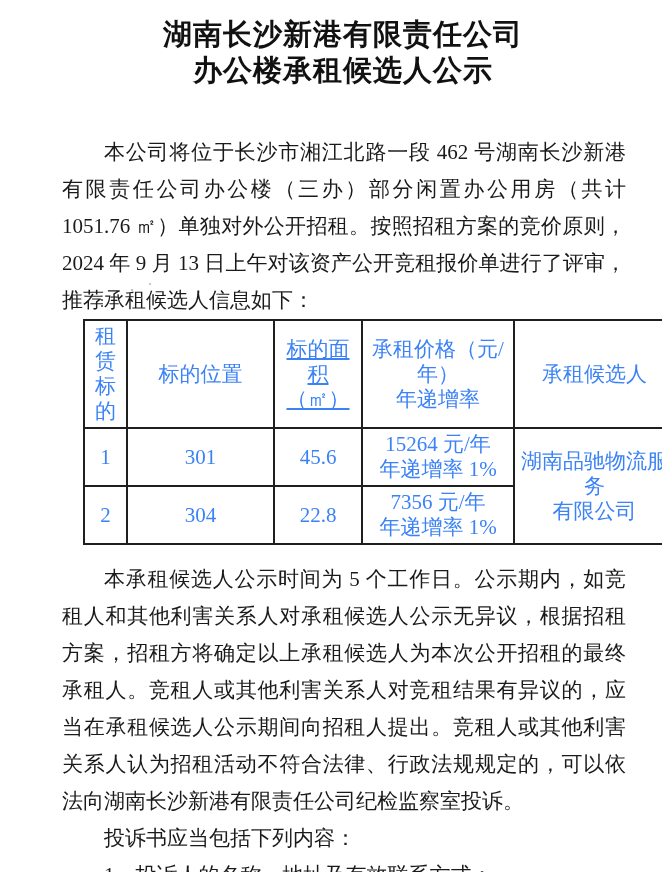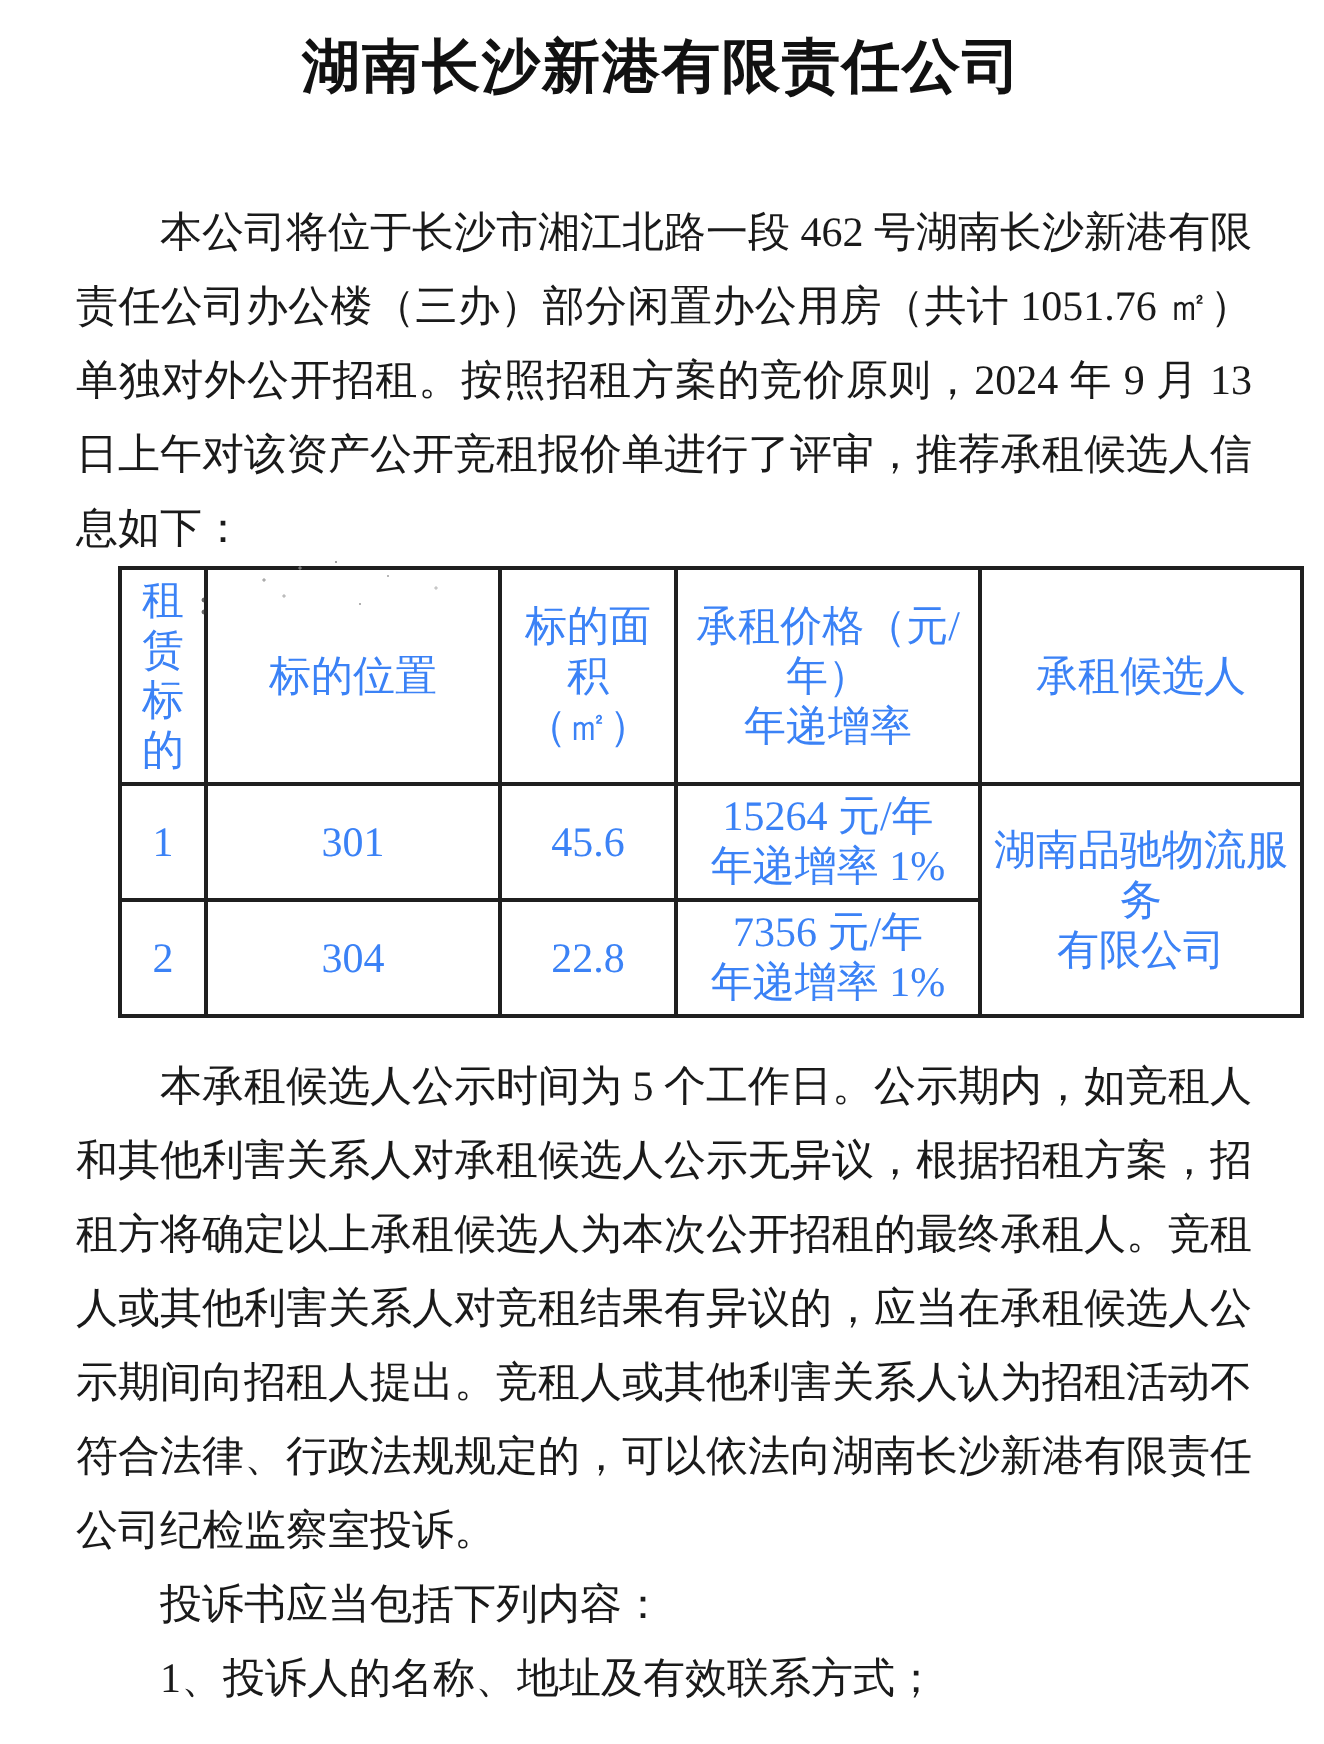--- a/index.html
+++ b/index.html
@@ -7,20 +7,21 @@
   body {
     font-family: "Liberation Serif", "DejaVu Serif", serif;
     color: #161616;
   }
   .page {
     position: relative;
     width: 662px;
     height: 872px;
     background: #ffffff;
     overflow: hidden;
+    padding-left: 24px;
   }
   .title {
     padding-top: 16px;
     text-align: center;
     font-size: 29px;
     font-weight: bold;
     line-height: 36px;
     letter-spacing: 1px;
     color: #111111;
   }
@@ -52,21 +53,21 @@
     vertical-align: middle;
     line-height: 25px;
     padding: 3px 2px;
     white-space: pre-line;
     overflow: hidden;
   }
   .candidates-table thead th { height: 57px; }
   .candidates-table tbody tr { height: 53px; }
   .col-no    { width: 43px; }
   .col-loc   { width: 147px; }
-  .col-area  { width: 88px; }
+  .col-area  { width: 88px; text-decoration: underline; }
   .col-price { width: 152px; }
   .col-cand  { width: 161px; }
   .smudge {
     position: absolute;
     left: 98px;
     top: 276px;
     width: 150px;
     height: 32px;
     pointer-events: none;
     background-image:
@@ -82,20 +83,21 @@
     opacity: 0.7;
   }
 </style>
 </head>
 <body>
 
 <div class="page">
 
   <h1 class="title">
     <span class="title-line">湖南长沙新港有限责任公司</span>
+    <span class="title-line">办公楼承租候选人公示</span>
   </h1>
 
   <p class="body-text indent first-para">本公司将位于长沙市湘江北路一段 462 号湖南长沙新港有限责任公司办公楼（三办）部分闲置办公用房（共计 1051.76 ㎡）单独对外公开招租。按照招租方案的竞价原则，2024 年 9 月 13 日上午对该资产公开竞租报价单进行了评审，推荐承租候选人信息如下：</p>
 
   <div class="smudge"></div>
 
   <table class="candidates-table">
     <thead>
       <tr>
         <th class="col-no">租赁

